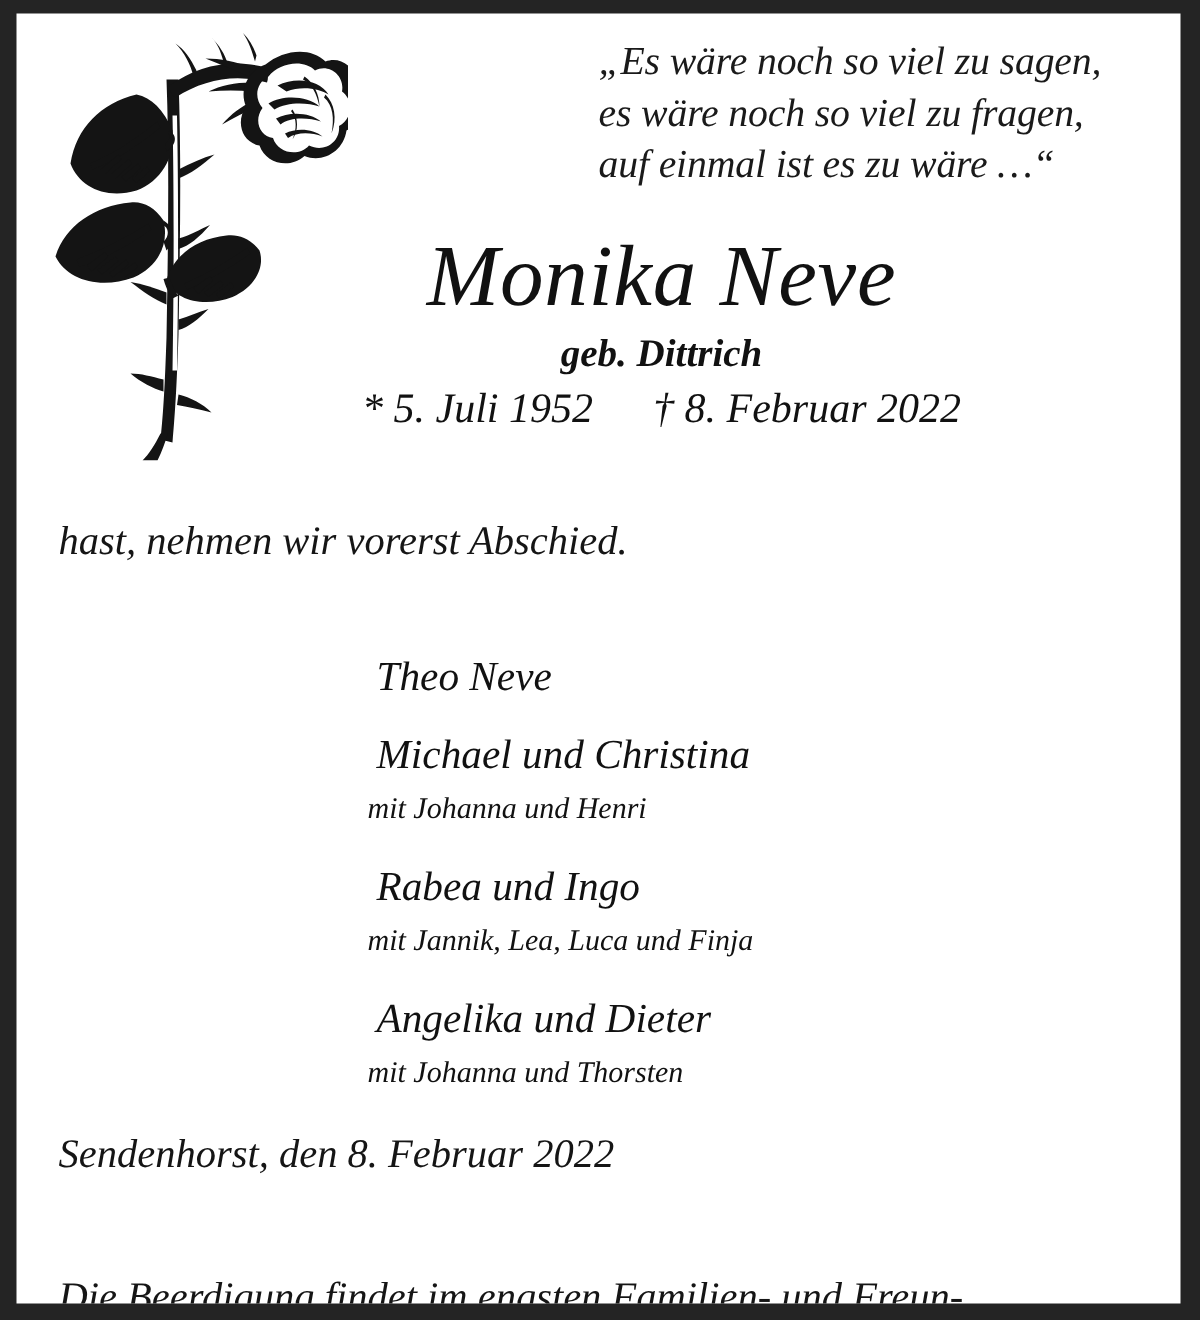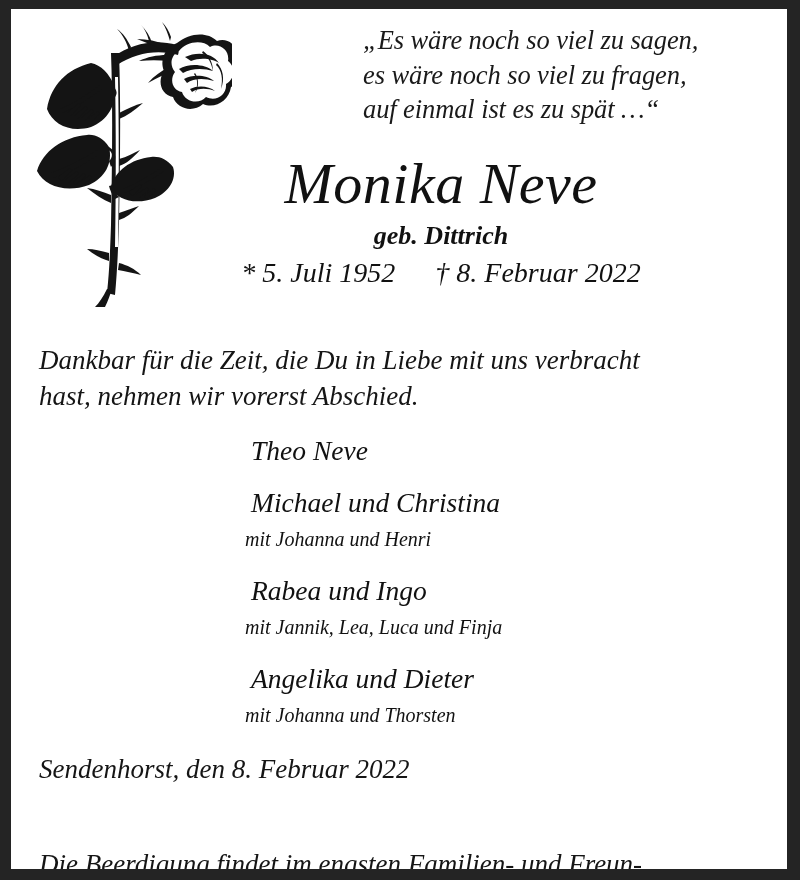--- a/index.html
+++ b/index.html
@@ -46,21 +46,21 @@
     position: absolute;
     left: 352px;
     top: 14px;
     width: 400px;
     font-style: italic;
     font-size: 26.5px;
     line-height: 34.5px;
     color: #1a1a1a;
     letter-spacing: -0.1px;
   }
-  .quote .qline { white-space: nowrap; }
+  .quote .qline { white-space: nowrap; margin-left: 36px; }
 
   
   .nameblock {
     position: absolute;
     left: 190px;
     top: 144px;
     width: 480px;
     text-align: center;
     color: #111111;
   }
@@ -249,37 +249,36 @@
           <path d="M117 179 L127 171 L129 174 L119 182 Z"></path>
 
           <path d="M86 168 C88 174, 90 178, 92 180 L88 182 C85 178, 83 173, 82 169 Z"></path>
         </g>
       </svg>
     </div>
 
     <div class="quote">
       <div class="qline">„Es wäre noch so viel zu sagen,</div>
       <div class="qline">es wäre noch so viel zu fragen,</div>
-      <div class="qline">auf einmal ist es zu spät …“</div>
+      <div class="qline">auf einmal ist es zu wäre …“</div>
     </div>
 
     <div class="nameblock">
       <div class="deceased-name">Monika Neve</div>
       <div class="maiden-name">geb. Dittrich</div>
       <div class="dates">
         <span>*</span>
         <span>5. Juli 1952</span>
         <span class="gap"></span>
         <span>†</span>
         <span>8. Februar 2022</span>
       </div>
     </div>
 
     <div class="intro">
-      <div class="tline">Dankbar für die Zeit, die Du in Liebe mit uns verbracht</div>
       <div class="tline">hast, nehmen wir vorerst Abschied.</div>
     </div>
 
     <div class="mourners">
       <div class="mourner-group">
         <div class="mourner-primary">Theo Neve</div>
       </div>
       <div class="mourner-group">
         <div class="mourner-primary">Michael und Christina</div>
         <div class="mourner-secondary">mit Johanna und Henri</div>

